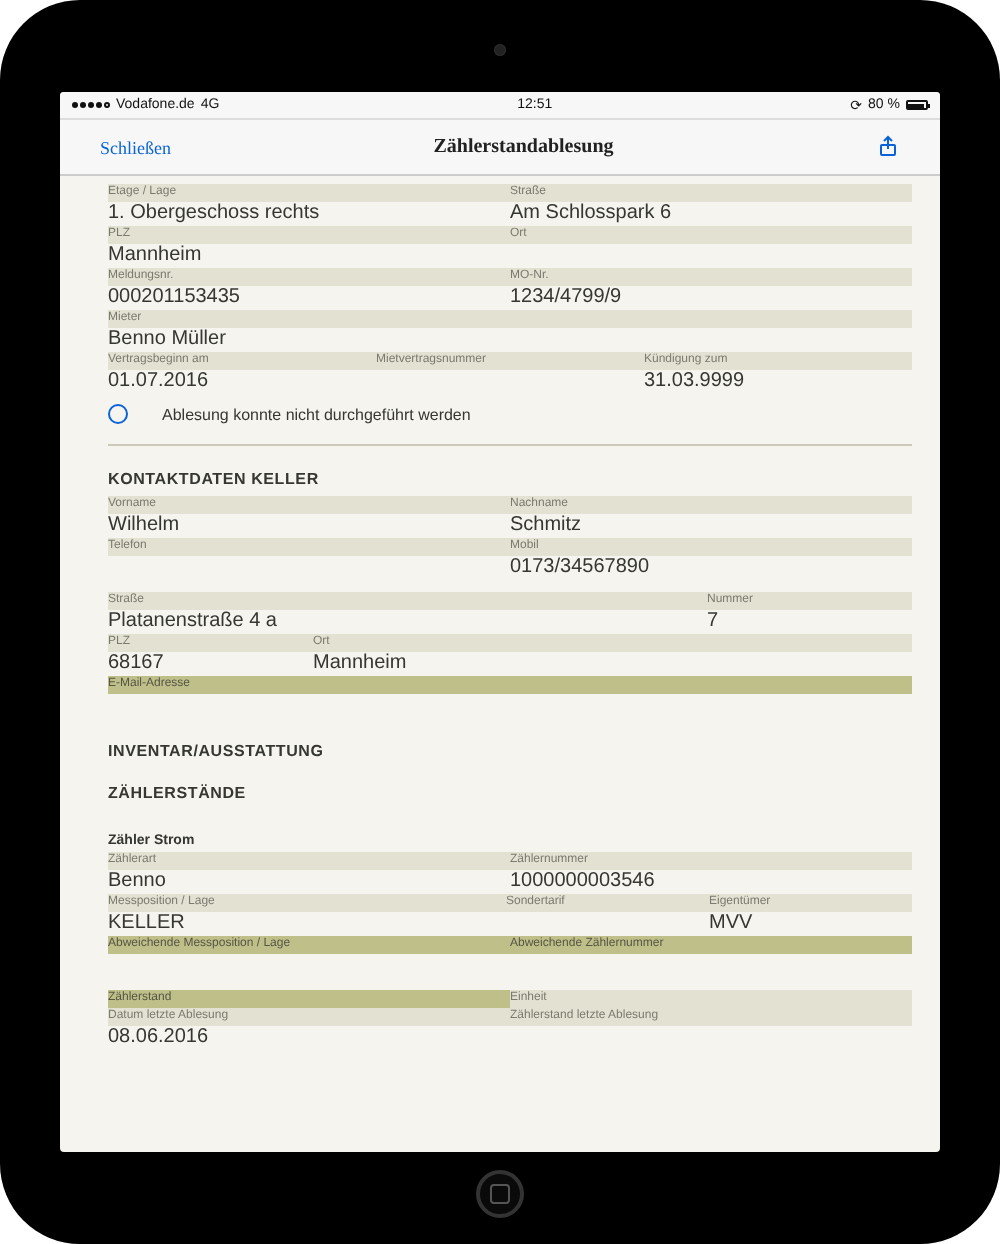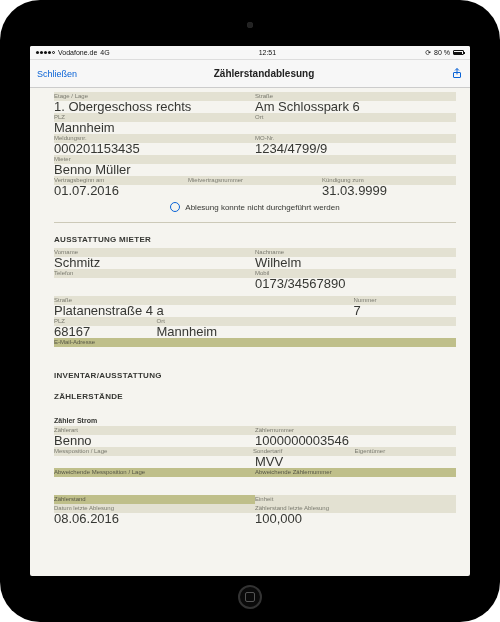--- a/index.html
+++ b/index.html
@@ -50,50 +50,51 @@
   .dot.empty { background: transparent; border: 0.5px solid #111; }
   .battery { display:inline-flex; align-items:center; gap:1px;}
   .battery-body { width: 11px; height: 5px; border: 0.5px solid #111; border-radius: 1px; position: relative; }
   .battery-body::after { content:""; position:absolute; right:-2px; top:1px; width:1px; height:2px; background:#111;}
   .battery-fill { position:absolute; left:0.5px; top:0.5px; bottom:0.5px; width: 80%; background:#111;}
 
   
   .nav-bar {
     height: 28px; background: #f7f7f7;
     display: flex; align-items: center; justify-content: space-between;
-    padding: 0 7px;
+    padding: 0 20px;
     border-bottom: 0.5px solid #ccc;
     font-size: 9px;
+    font-family: Liberation Serif, serif;
   }
   .nav-title { font-weight: 600; color: #222; font-size: 10px; }
   .nav-btn { color: #0a63d6; font-size: 9px; cursor: pointer; }
   .share-icon { width: 12px; height: 12px; }
 
   
   .form-body {
     flex: 1; overflow-y: auto; padding: 4px 14px 10px 24px;
     font-size: 7px; color: #333;
   }
   .row { display: flex; width: 100%; }
   .cell { flex: 1; padding: 0 4px 0 0; }
   .label { color: #7a7a6f; font-size: 6px; line-height: 9px; }
-  .value { color: #363733; font-size: 13px; line-height: 12px; }
+  .value { color: #363733; font-size: 10px; line-height: 12px; }
   .stripe { background: #e3e1d2; }
   .stripe-green { background: #bfbf8a; }
   .section-head {
     font-weight: bold; font-size: 8px; color: #363733;
     margin: 12px 0 4px 0; letter-spacing: 0.3px;
   }
   .subhead {
     font-weight: bold; font-size: 7px; color: #363733;
     margin: 6px 0 2px 0;
   }
   .checkbox-row {
-    display: flex; align-items: center; gap: 5px;
-    padding: 5px 0 8px 0; font-size: 8px; color: #363733; justify-content: center;
+    display: flex; align-items: center; gap: 17px;
+    padding: 5px 0 8px 0; font-size: 8px; color: #363733;
   }
   .radio-circle {
     width: 10px; height: 10px; border-radius: 50%;
     border: 1.5px solid #0a63d6; flex-shrink: 0;
   }
   .divider { height: 0.5px; background: #ccc9b8; margin: 2px 0; }
   .spacer { height: 6px; }
 </style>
 </head>
 <body>
@@ -218,35 +219,35 @@
             <div class="value">31.03.9999</div>
           </div>
       </div>
 
       <div class="checkbox-row">
         <span class="radio-circle"></span>
         <span>Ablesung konnte nicht durchgeführt werden</span>
       </div>
       <div class="divider"></div>
 
-      <div class="section-head">AUSSTATTUNG MIETER</div>
+      <div class="section-head">KONTAKTDATEN KELLER</div>
       <div class="row stripe">
           <div class="cell">
             <div class="label">Vorname</div>
           </div>
           <div class="cell">
             <div class="label">Nachname</div>
           </div>
         </div>
       <div class="row">
           <div class="cell">
+            <div class="value">Wilhelm</div>
+          </div>
+          <div class="cell">
             <div class="value">Schmitz</div>
-          </div>
-          <div class="cell">
-            <div class="value">Wilhelm</div>
           </div>
         </div>
       <div class="row stripe">
           <div class="cell">
             <div class="label">Telefon</div>
           </div>
           <div class="cell">
             <div class="label">Mobil</div>
           </div>
         </div>
@@ -329,20 +330,23 @@
             <div class="label">Messposition / Lage</div>
           </div>
         <div class="cell">
             <div class="label">Sondertarif</div>
           </div>
         <div class="cell">
             <div class="label">Eigentümer</div>
           </div>
       </div>
       <div class="row">
+        <div class="cell" style="flex:2">
+            <div class="value">KELLER</div>
+          </div>
         <div class="cell">
             <div class="value"></div>
           </div>
         <div class="cell">
             <div class="value">MVV</div>
           </div>
       </div>
       <div class="row stripe-green">
         <div class="cell">
             <div class="label" style="color:#565645">Abweichende Messposition / Lage</div>
@@ -372,21 +376,18 @@
           <div class="cell">
             <div class="label">Datum letzte Ablesung</div>
           </div>
           <div class="cell">
             <div class="label">Zählerstand letzte Ablesung</div>
           </div>
         </div>
       <div class="row">
           <div class="cell">
             <div class="value">08.06.2016</div>
-          </div>
-          <div class="cell">
-            <div class="value">100,000</div>
           </div>
         </div>
 
     </div>
   </div>
 </div>
 
 </body></html>

